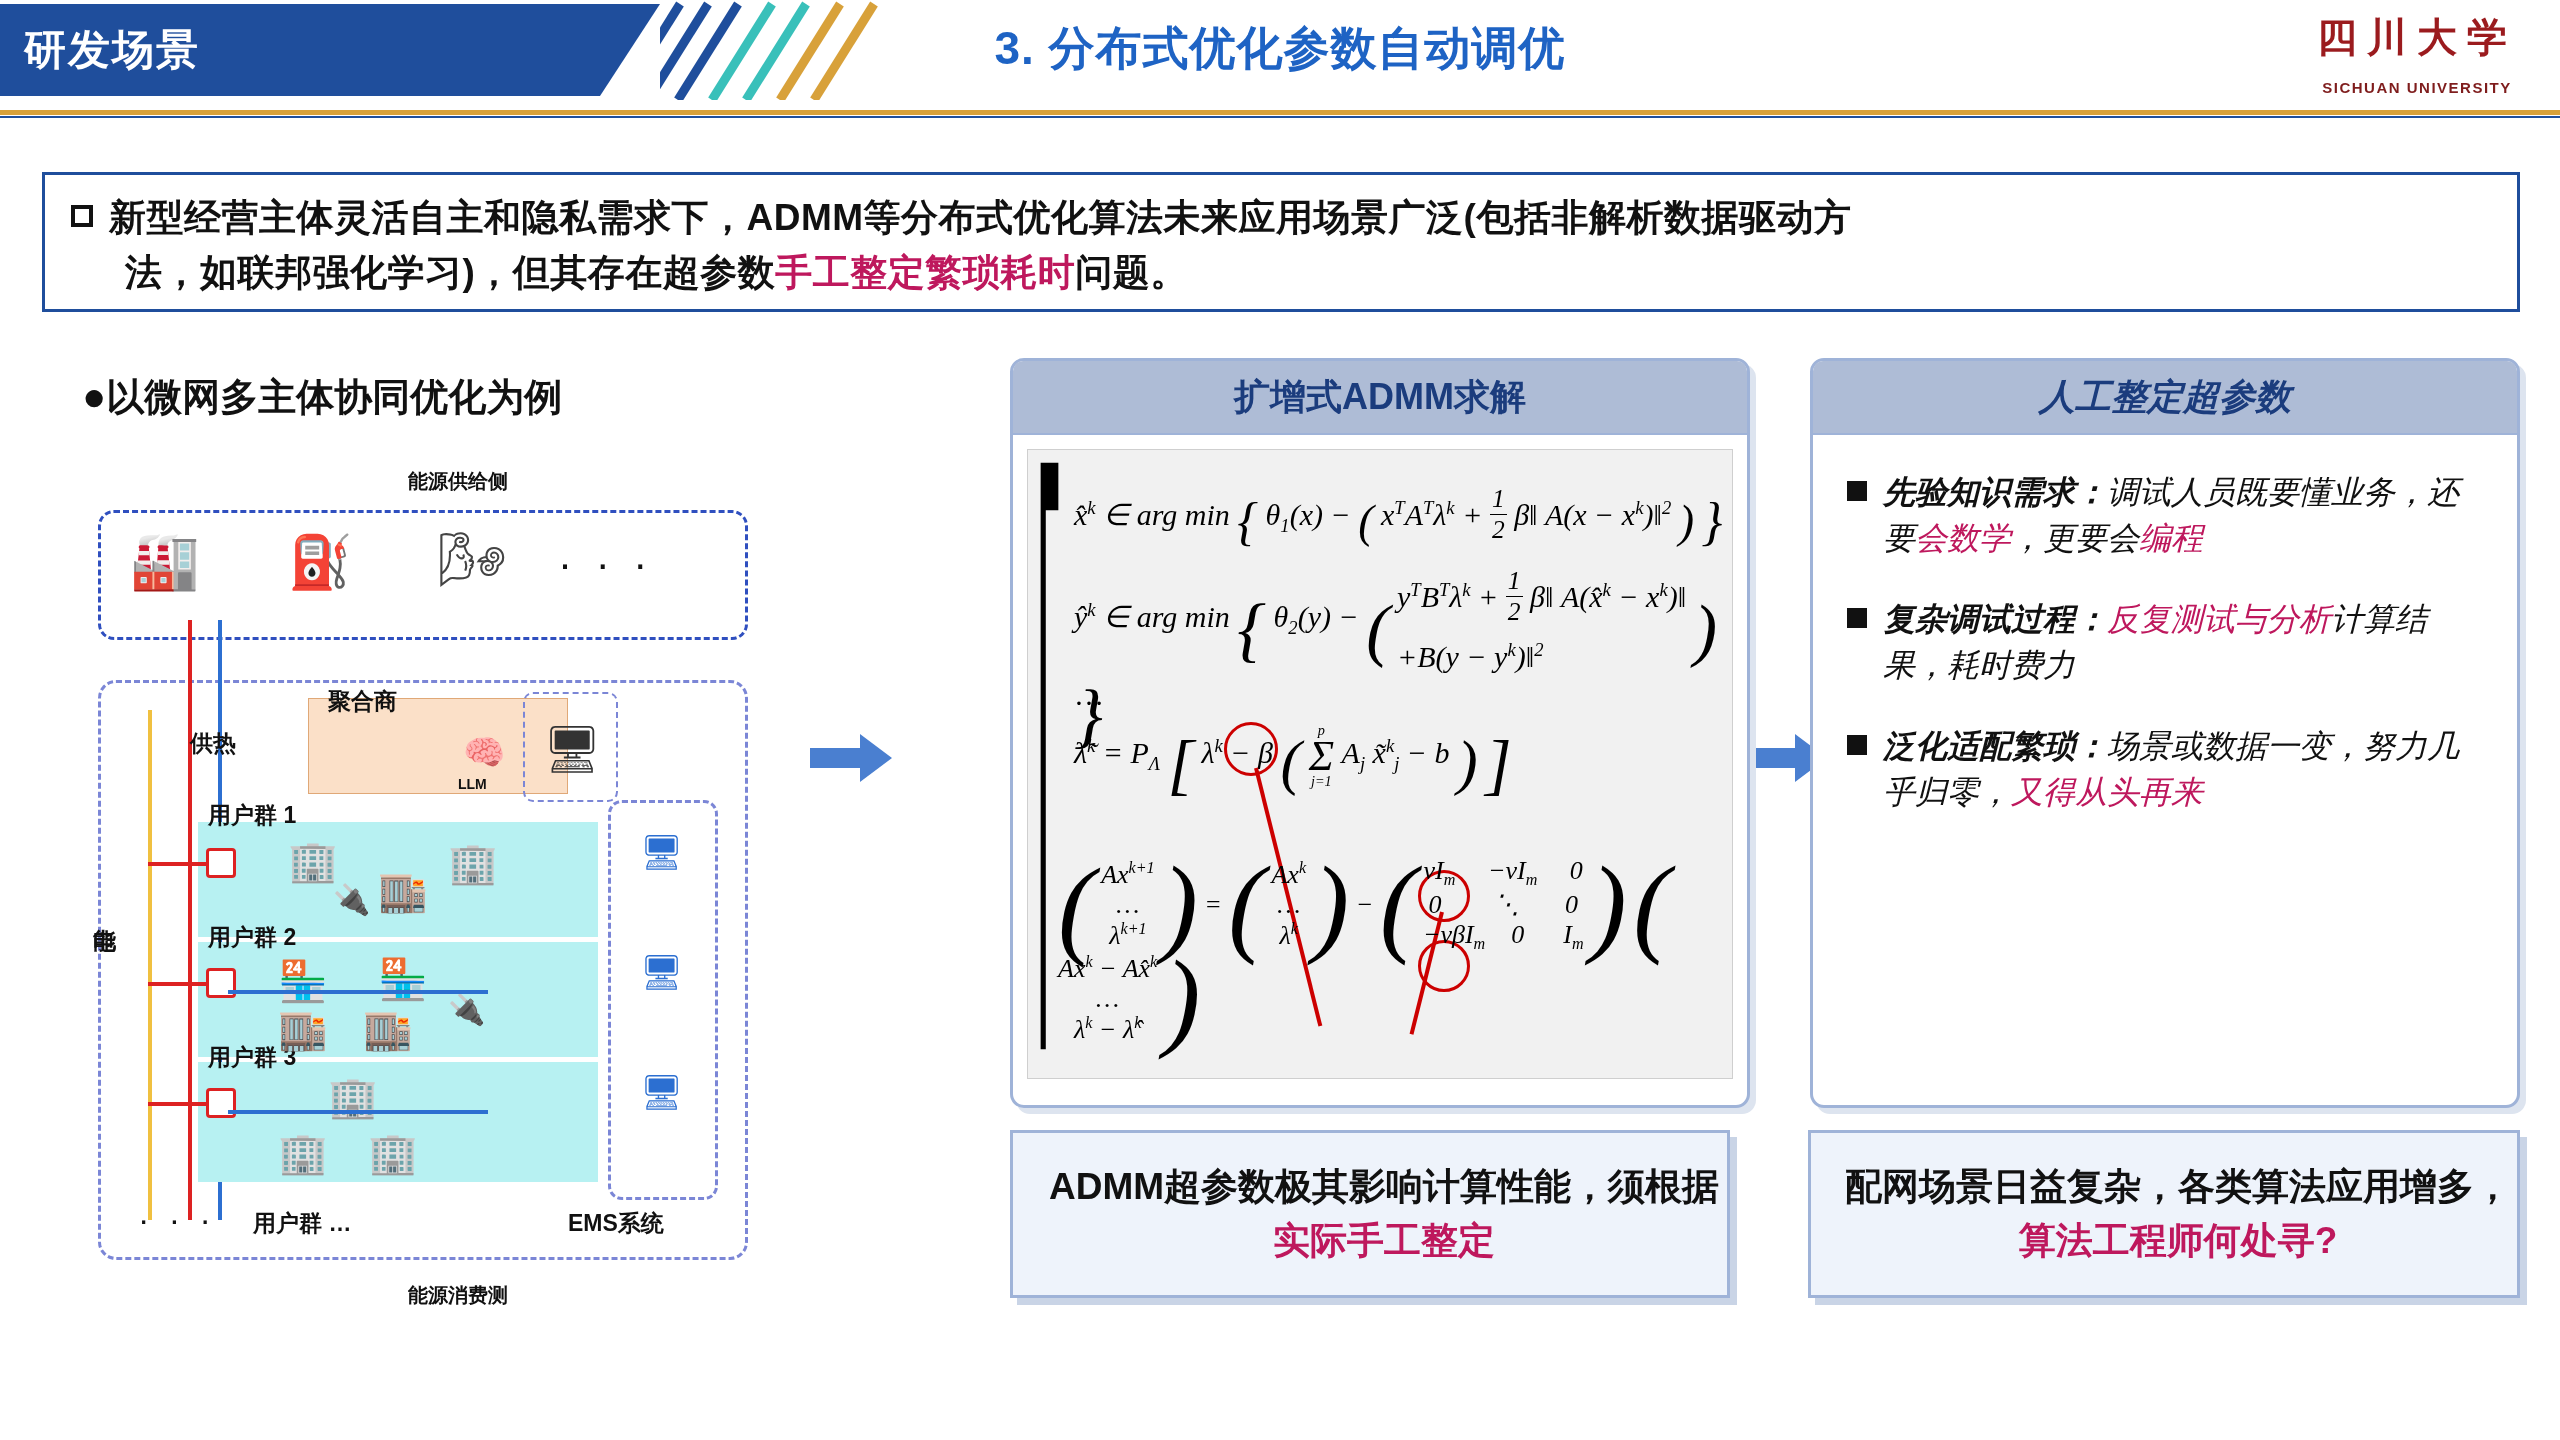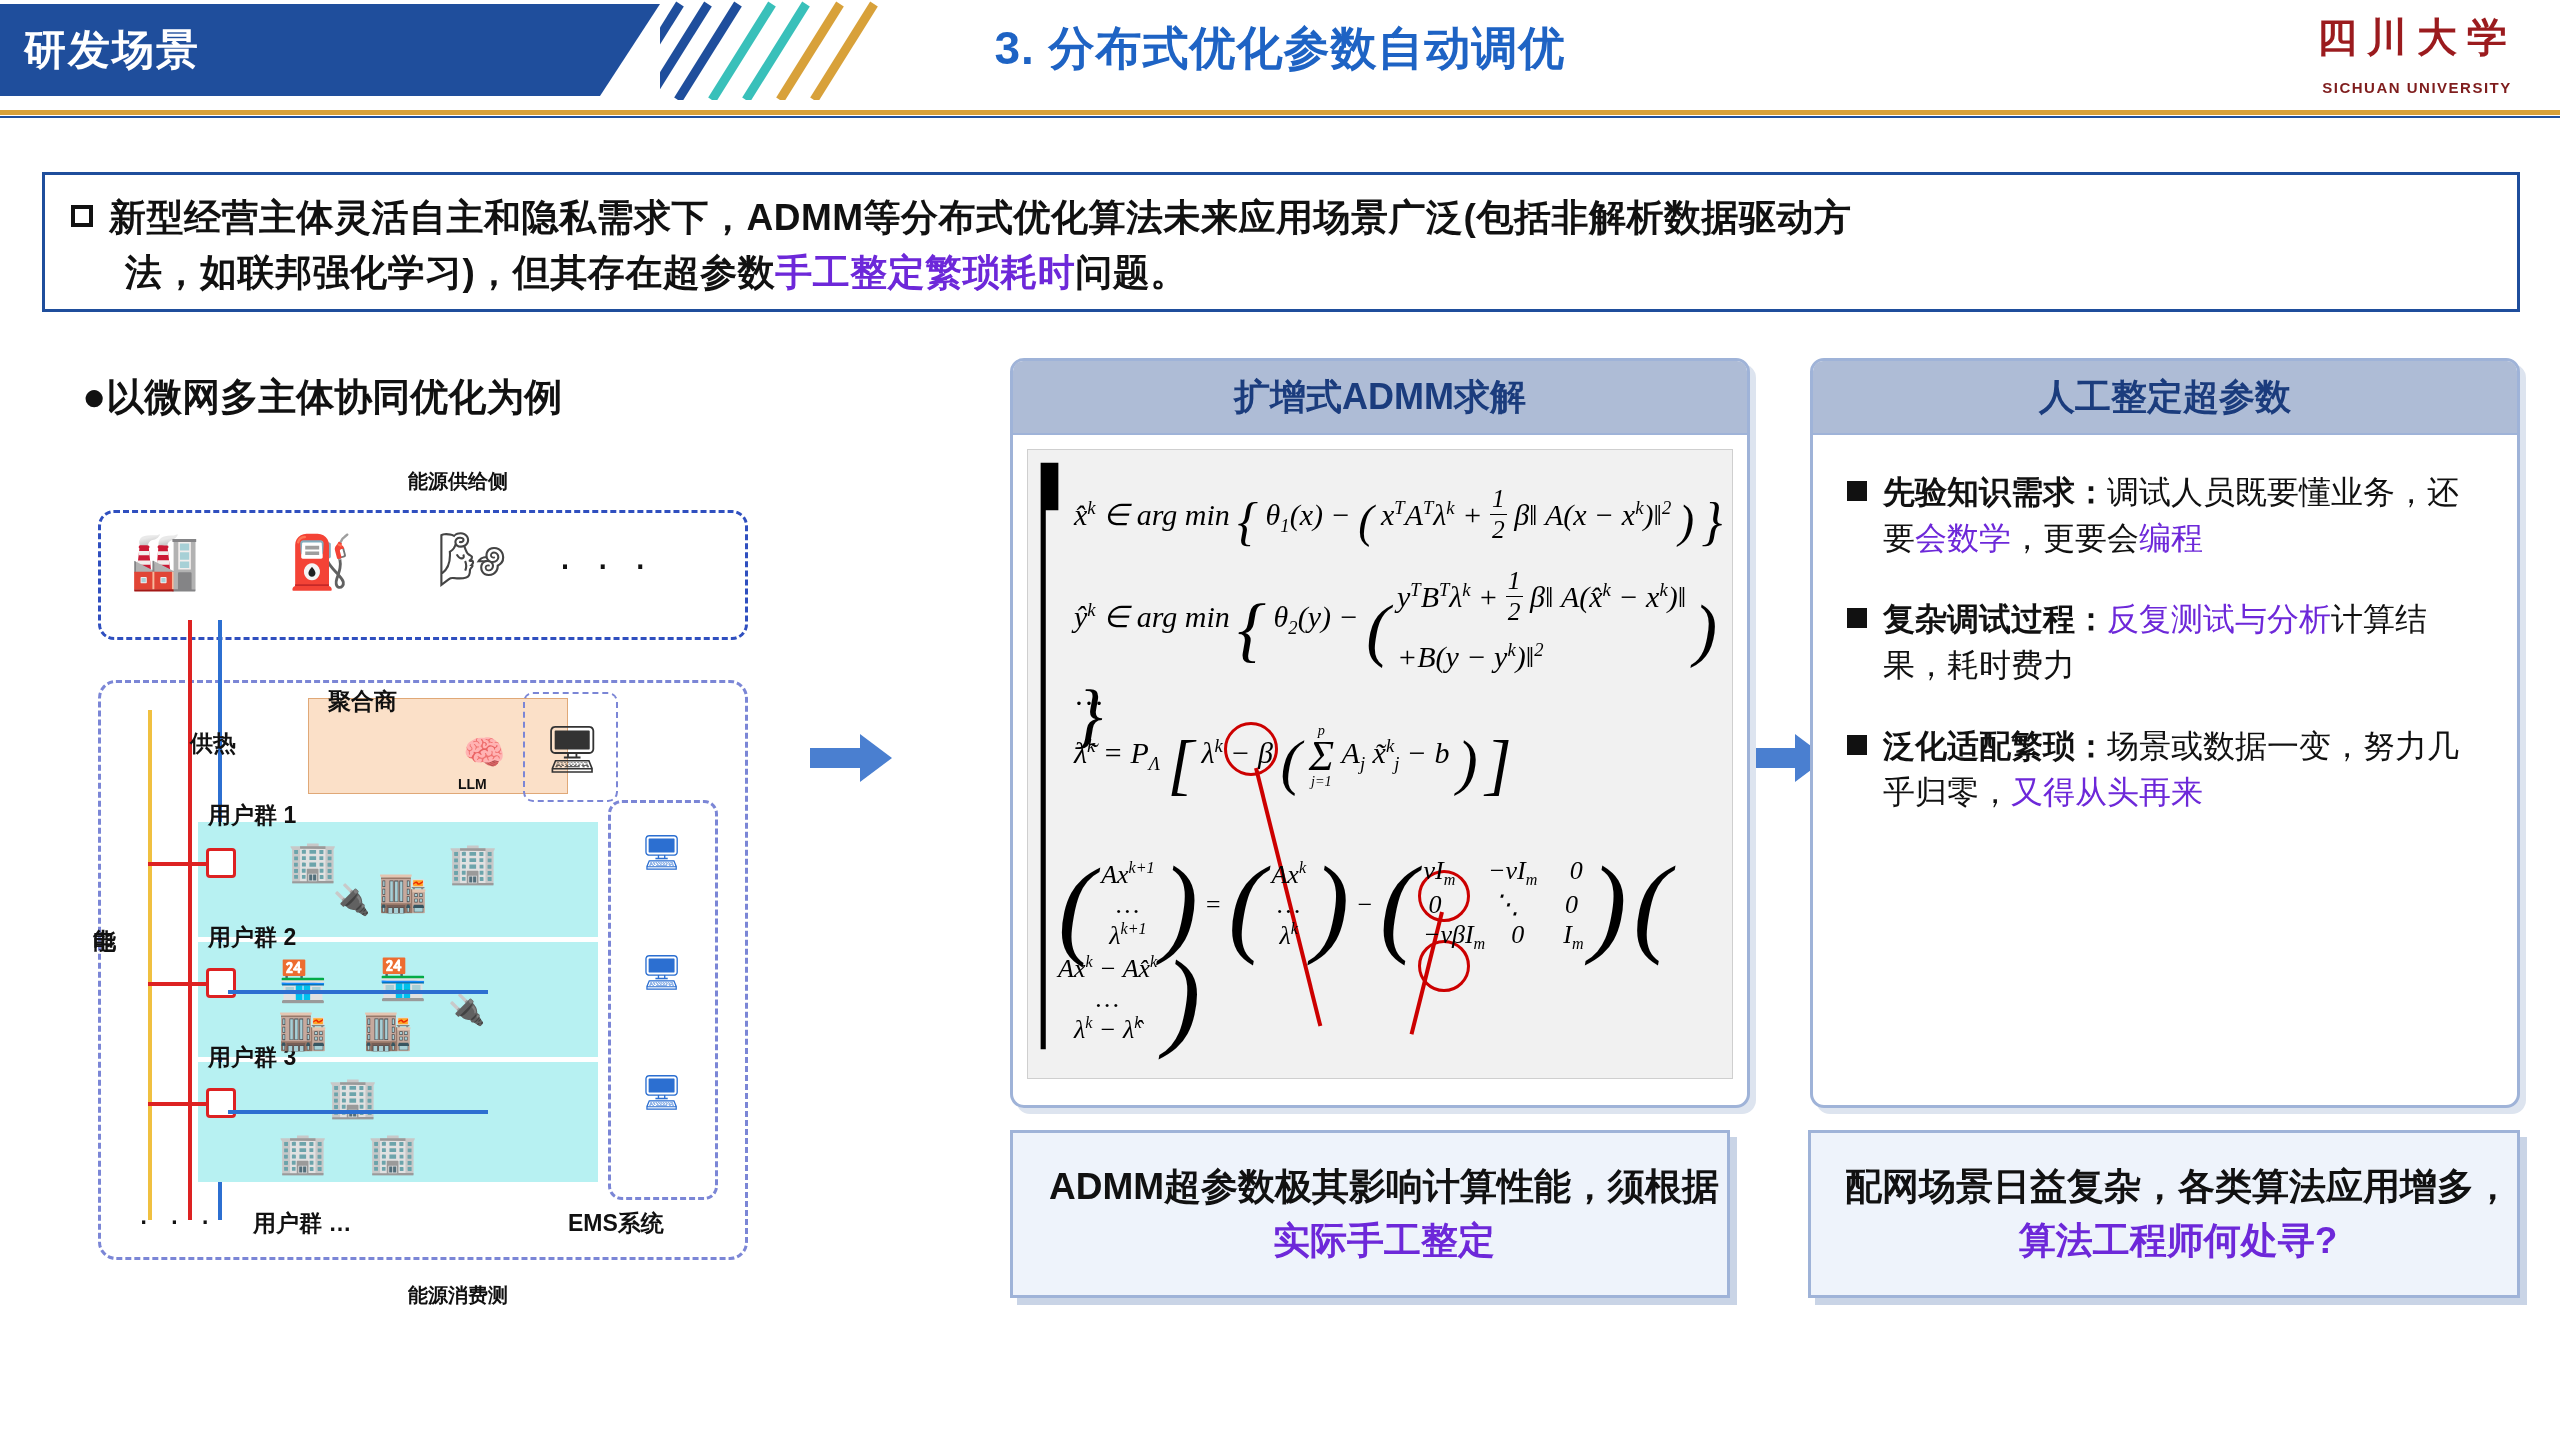--- a/index.html
+++ b/index.html
@@ -53,21 +53,21 @@
     padding:16px 26px;
   }
   .statement .line {
     font-size:37px; font-weight:bold; color:#111; line-height:1.48;
     letter-spacing:0.5px;
   }
   .bullet-sq {
     display:inline-block; width:22px; height:22px;
     border:4px solid #111; margin-right:16px; position:relative; top:-3px;
   }
-  .red { color:#6d28d9; }
+  .red { color:#be185d; }
 
   
   .left-title {
     position:absolute; left:82px; top:372px;
     font-size:38px; font-weight:bold; color:#111;
   }
   .dot { font-size:40px; }
 
   .diagram {
     position:absolute; left:78px; top:470px; width:680px; height:840px;text-align:right;
@@ -139,20 +139,21 @@
   .panel-mid {
     position:absolute; left:990px; top:358px; width:740px; height:750px;
     border:3px solid #9fb3d8; border-radius:14px; background:#fff;
     box-shadow: 6px 6px 0 #dde4ef;
     margin-left: 20px;
   }
   .panel-right {
     position:absolute; left:1810px; top:358px; width:710px; height:750px;
     border:3px solid #9fb3d8; border-radius:14px; background:#fff;
     box-shadow: 6px 6px 0 #dde4ef;
+    font-style: italic;
   }
   .panel-hdr {
     height:74px; background:#aebcd6; border-bottom:2px solid #9fb3d8;
     display:flex; align-items:center; justify-content:center;
     color:#1b3c7d; font-size:36px; font-weight:bold;
     border-radius:10px 10px 0 0;
   }
   .formula-area {
     position:relative; margin:14px; height:630px;
     background:#f1f1f1; border:1px solid #cfcfcf;

